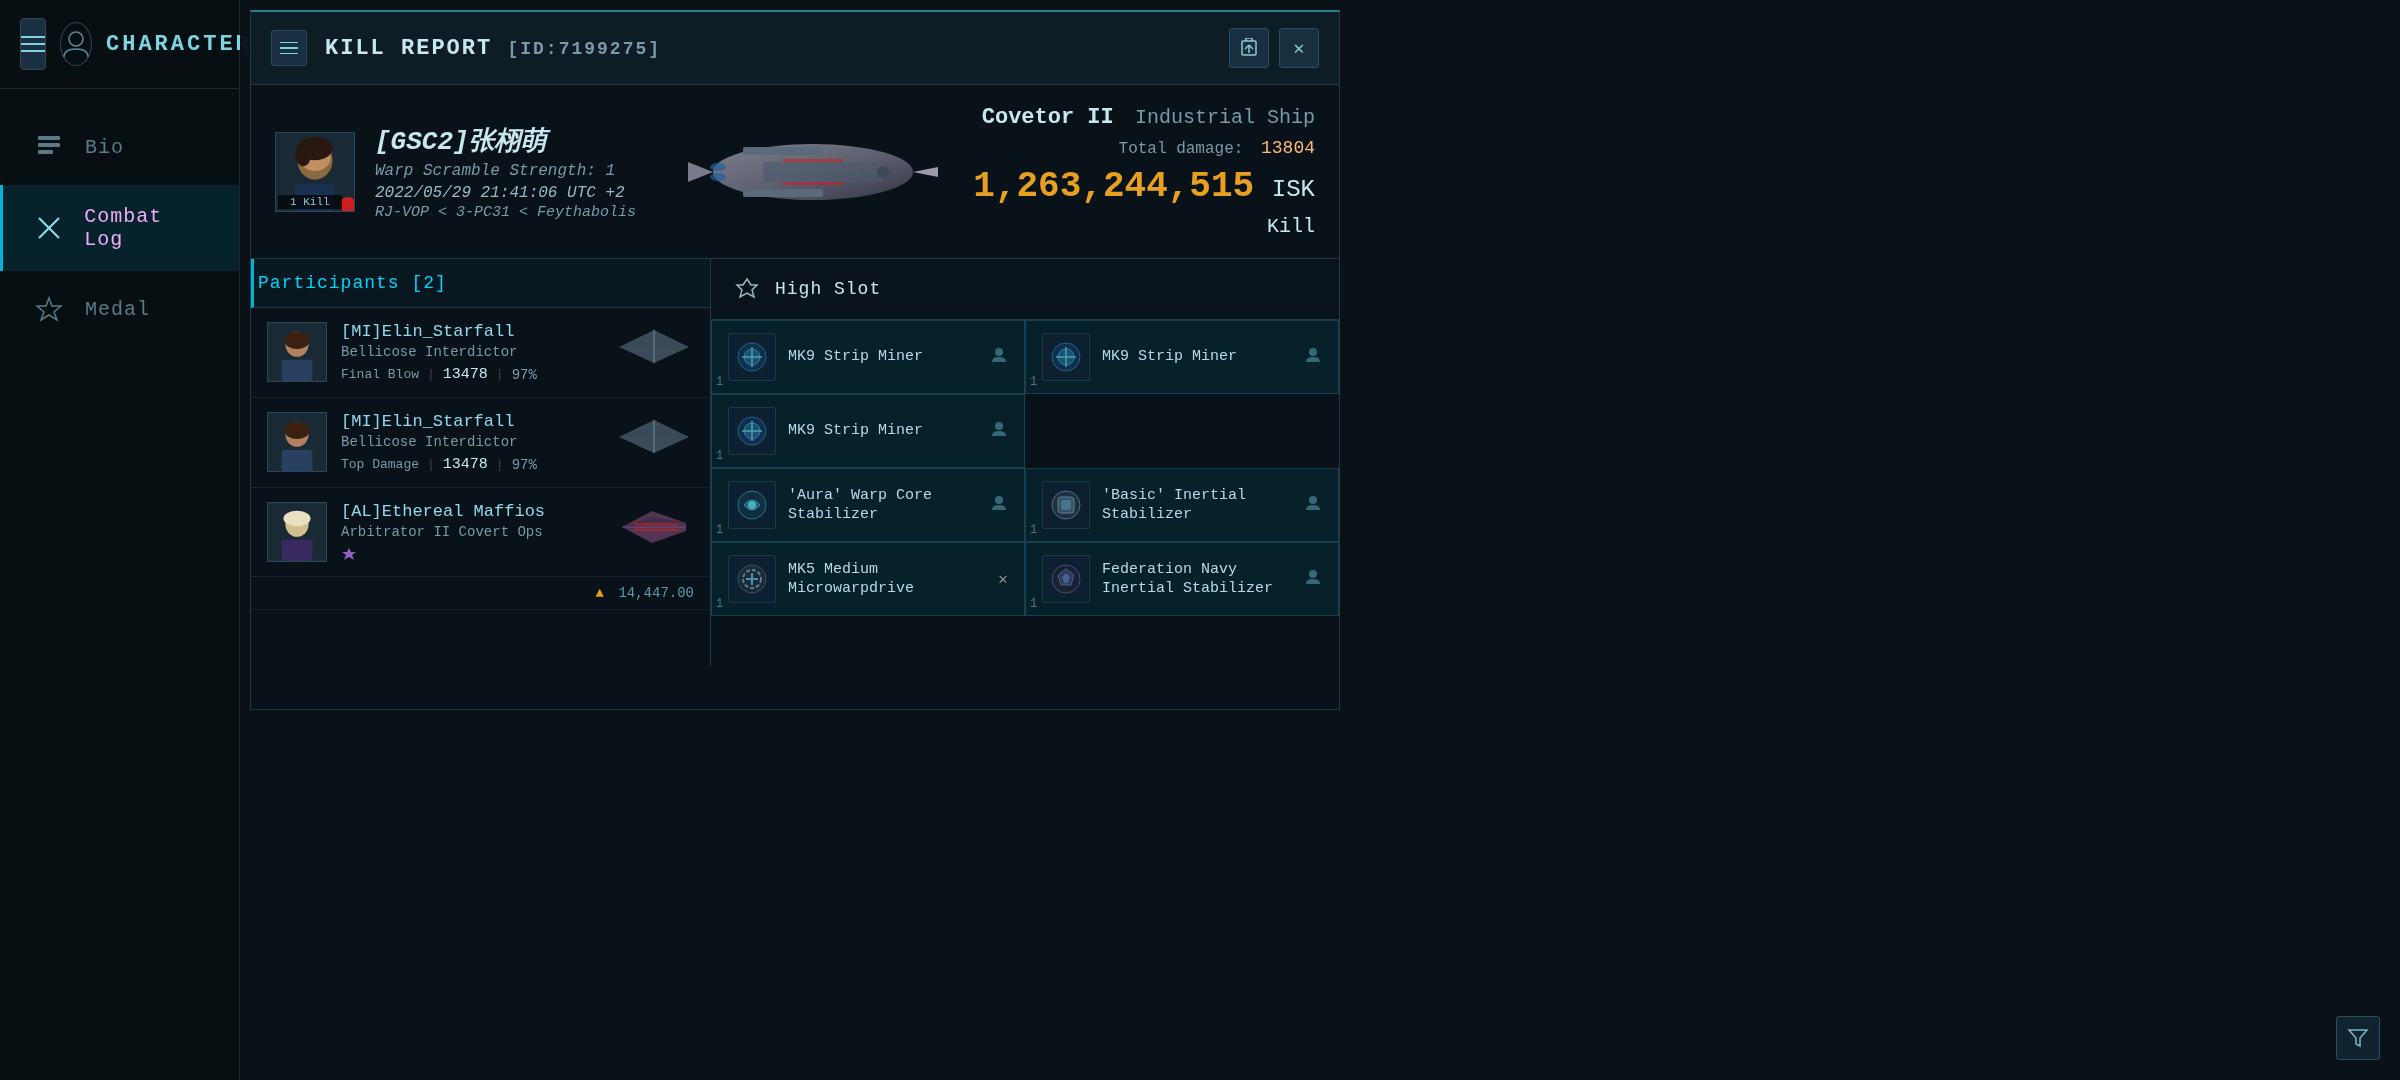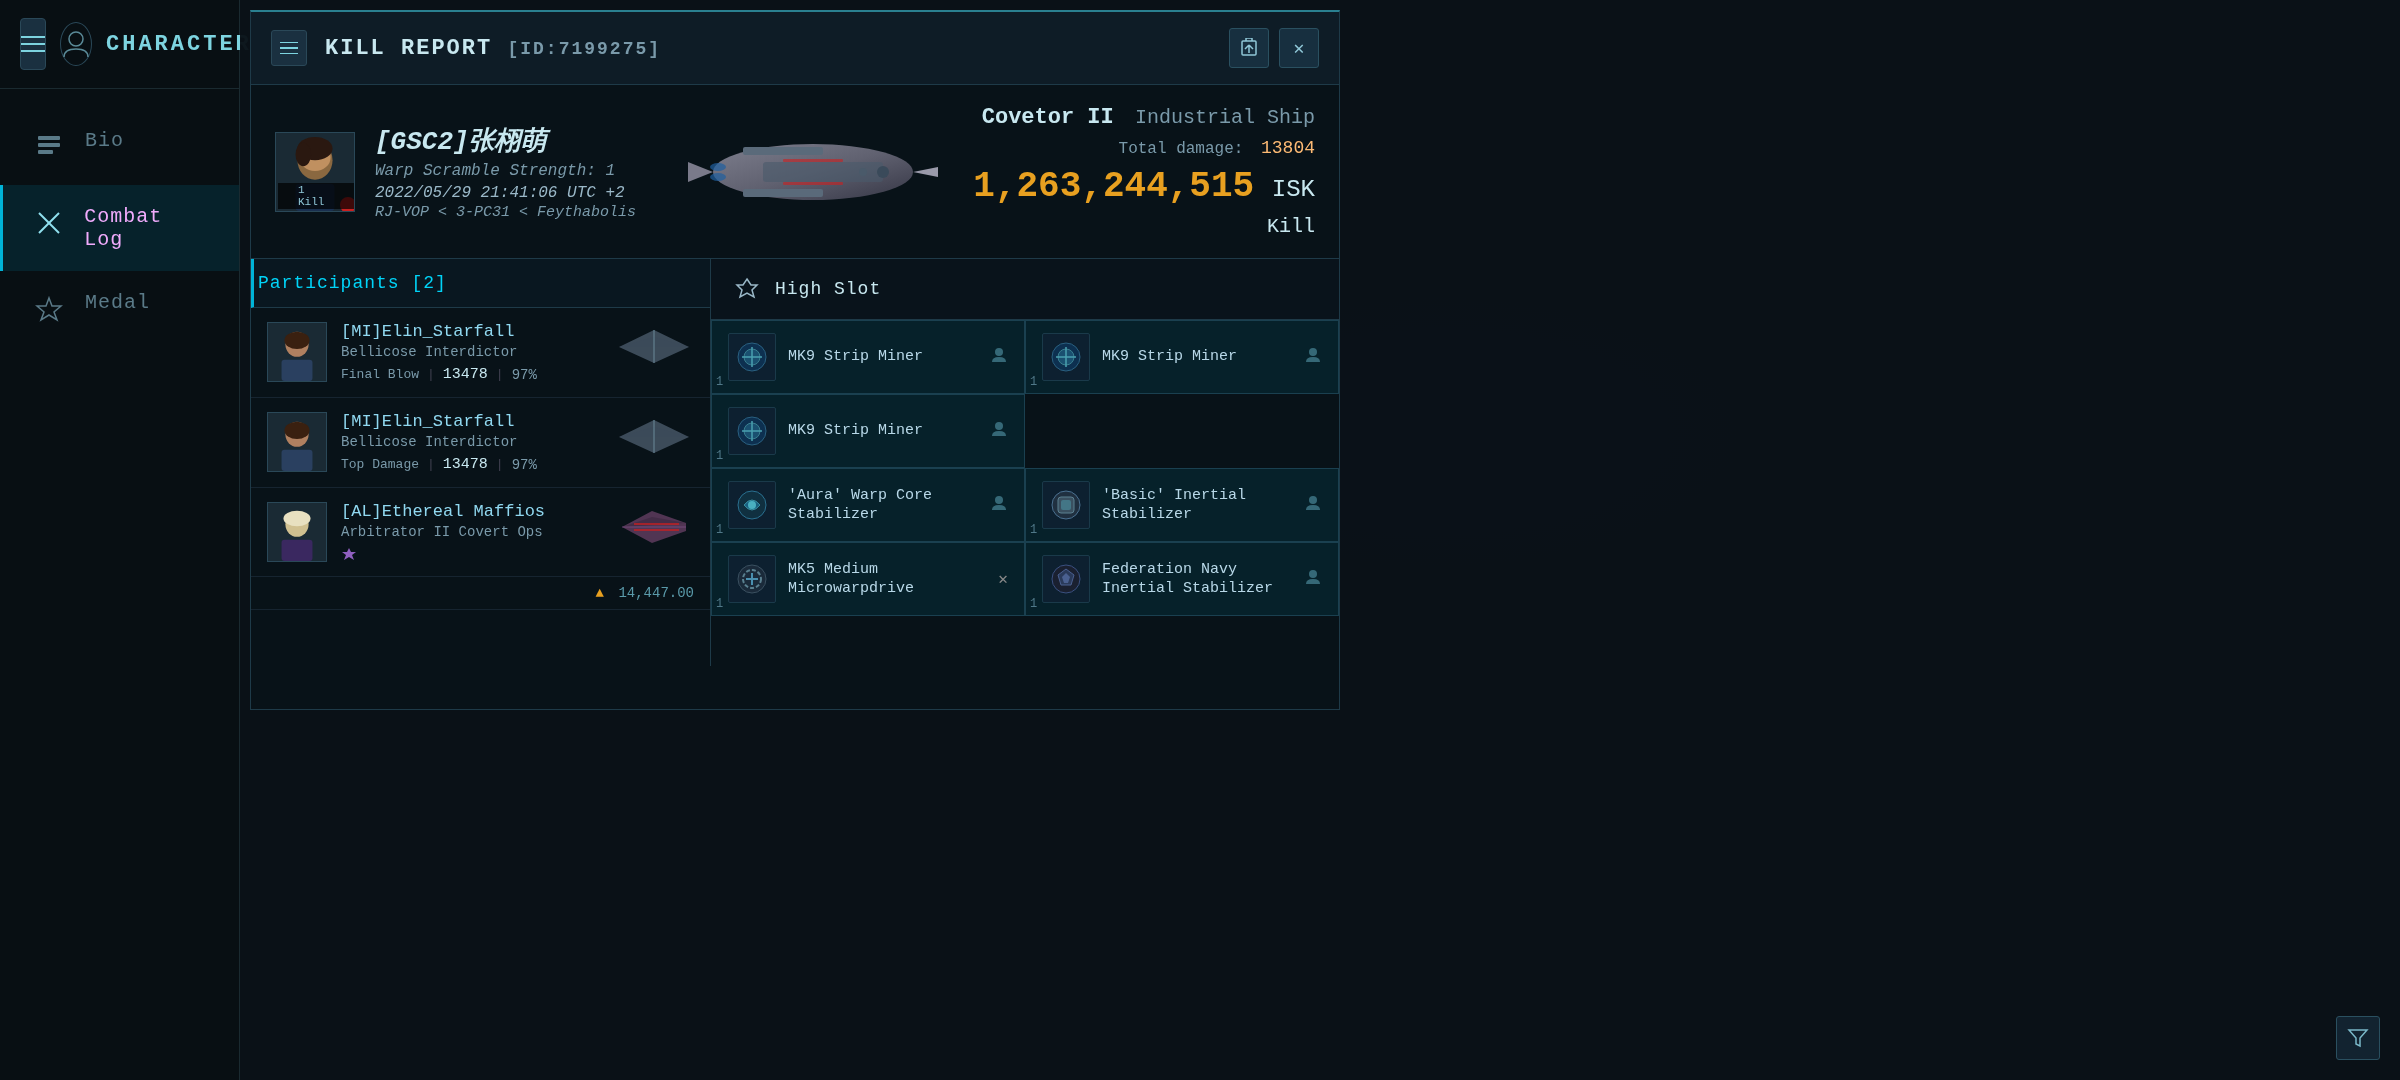--- a/index.html
+++ b/index.html
@@ -80,20 +80,21 @@
       text-transform: uppercase;
     }
 
     .sidebar-nav {
       padding: 20px 0;
       flex: 1;
     }
 
     .nav-item {
       display: flex;
+      align-items: center;
       gap: 18px;
       padding: 20px 28px;
       color: #5a7a88;
       font-size: 20px;
       cursor: pointer;
       letter-spacing: 1px;
       border-left: 3px solid transparent;
     }
 
     .nav-item.active {
@@ -228,21 +229,21 @@
       border-radius: 50%;
     }
 
     .kill-badge {
       position: absolute;
       bottom: 2px;
       left: 2px;
       background: rgba(0,0,0,0.7);
       color: #90c8d8;
       font-size: 11px;
-      padding: 1px 20px;
+      padding: 1px 12px;
     }
 
     .victim-info {
       flex: 1;
       font-style: italic;
     }
 
     .victim-name {
       color: #c8e8f0;
       font-size: 26px;

